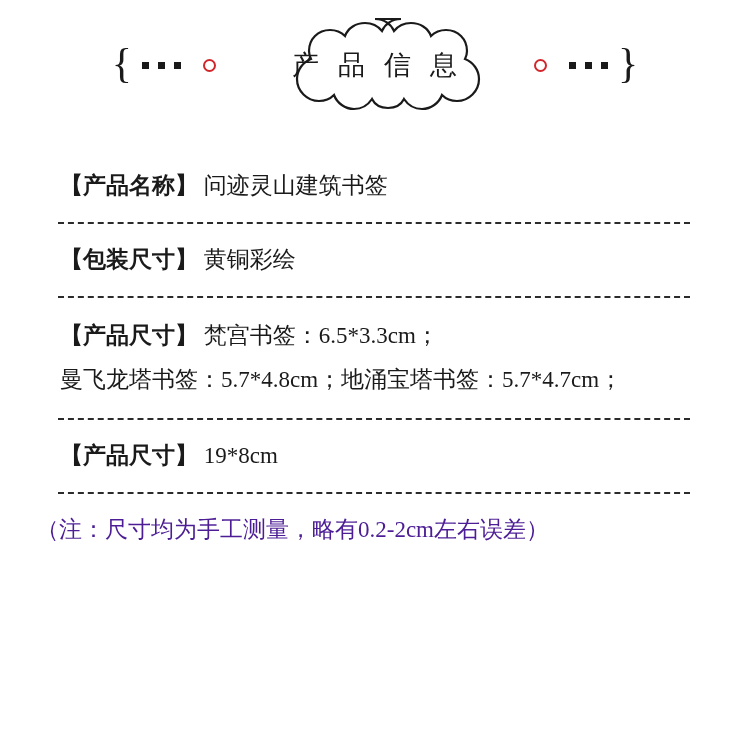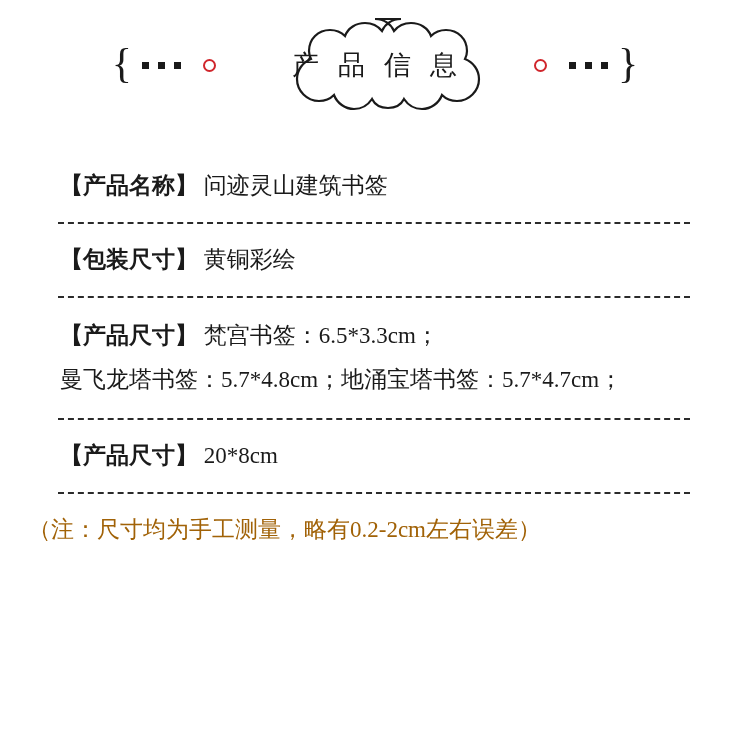--- a/index.html
+++ b/index.html
@@ -114,24 +114,24 @@
   .sizes .row {
     padding-top: 2px;
     padding-bottom: 2px;
   }
   .divider {
     margin: 8px 60px 10px 58px;
     height: 0;
     border-top: 2px dashed #2b2b2b;
   }
   .note {
-    padding: 0 28px;
+    padding: 0 36px;
     font-size: 23px;
     line-height: 40px;
-    color: #a16207;
+    color: #4c1d95;
     font-family: "Liberation Serif", serif;
     white-space: nowrap;
   }
   .spacer-sm { height: 6px; }
 </style>
 </head>
 <body>
 
 <div class="header">
   <div class="header-inner">
@@ -217,20 +217,20 @@
       <span class="label">【产品尺寸】</span>
       <span class="value">梵宫书签：6.5*3.3cm；</span>
     </div>
     <div class="row"><span class="value">曼飞龙塔书签：5.7*4.8cm；地涌宝塔书签：5.7*4.7cm；</span></div>
   </div>
   <div class="divider"></div>
 
   <div class="block">
     <div class="row">
       <span class="label">【产品尺寸】</span>
-      <span class="value">20*8cm</span>
+      <span class="value">19*8cm</span>
     </div>
   </div>
   <div class="divider"></div>
 
   <div class="spacer-sm"></div>
   <div class="note">（注：尺寸均为手工测量，略有0.2-2cm左右误差）</div>
 </div>
 
 </body></html>

